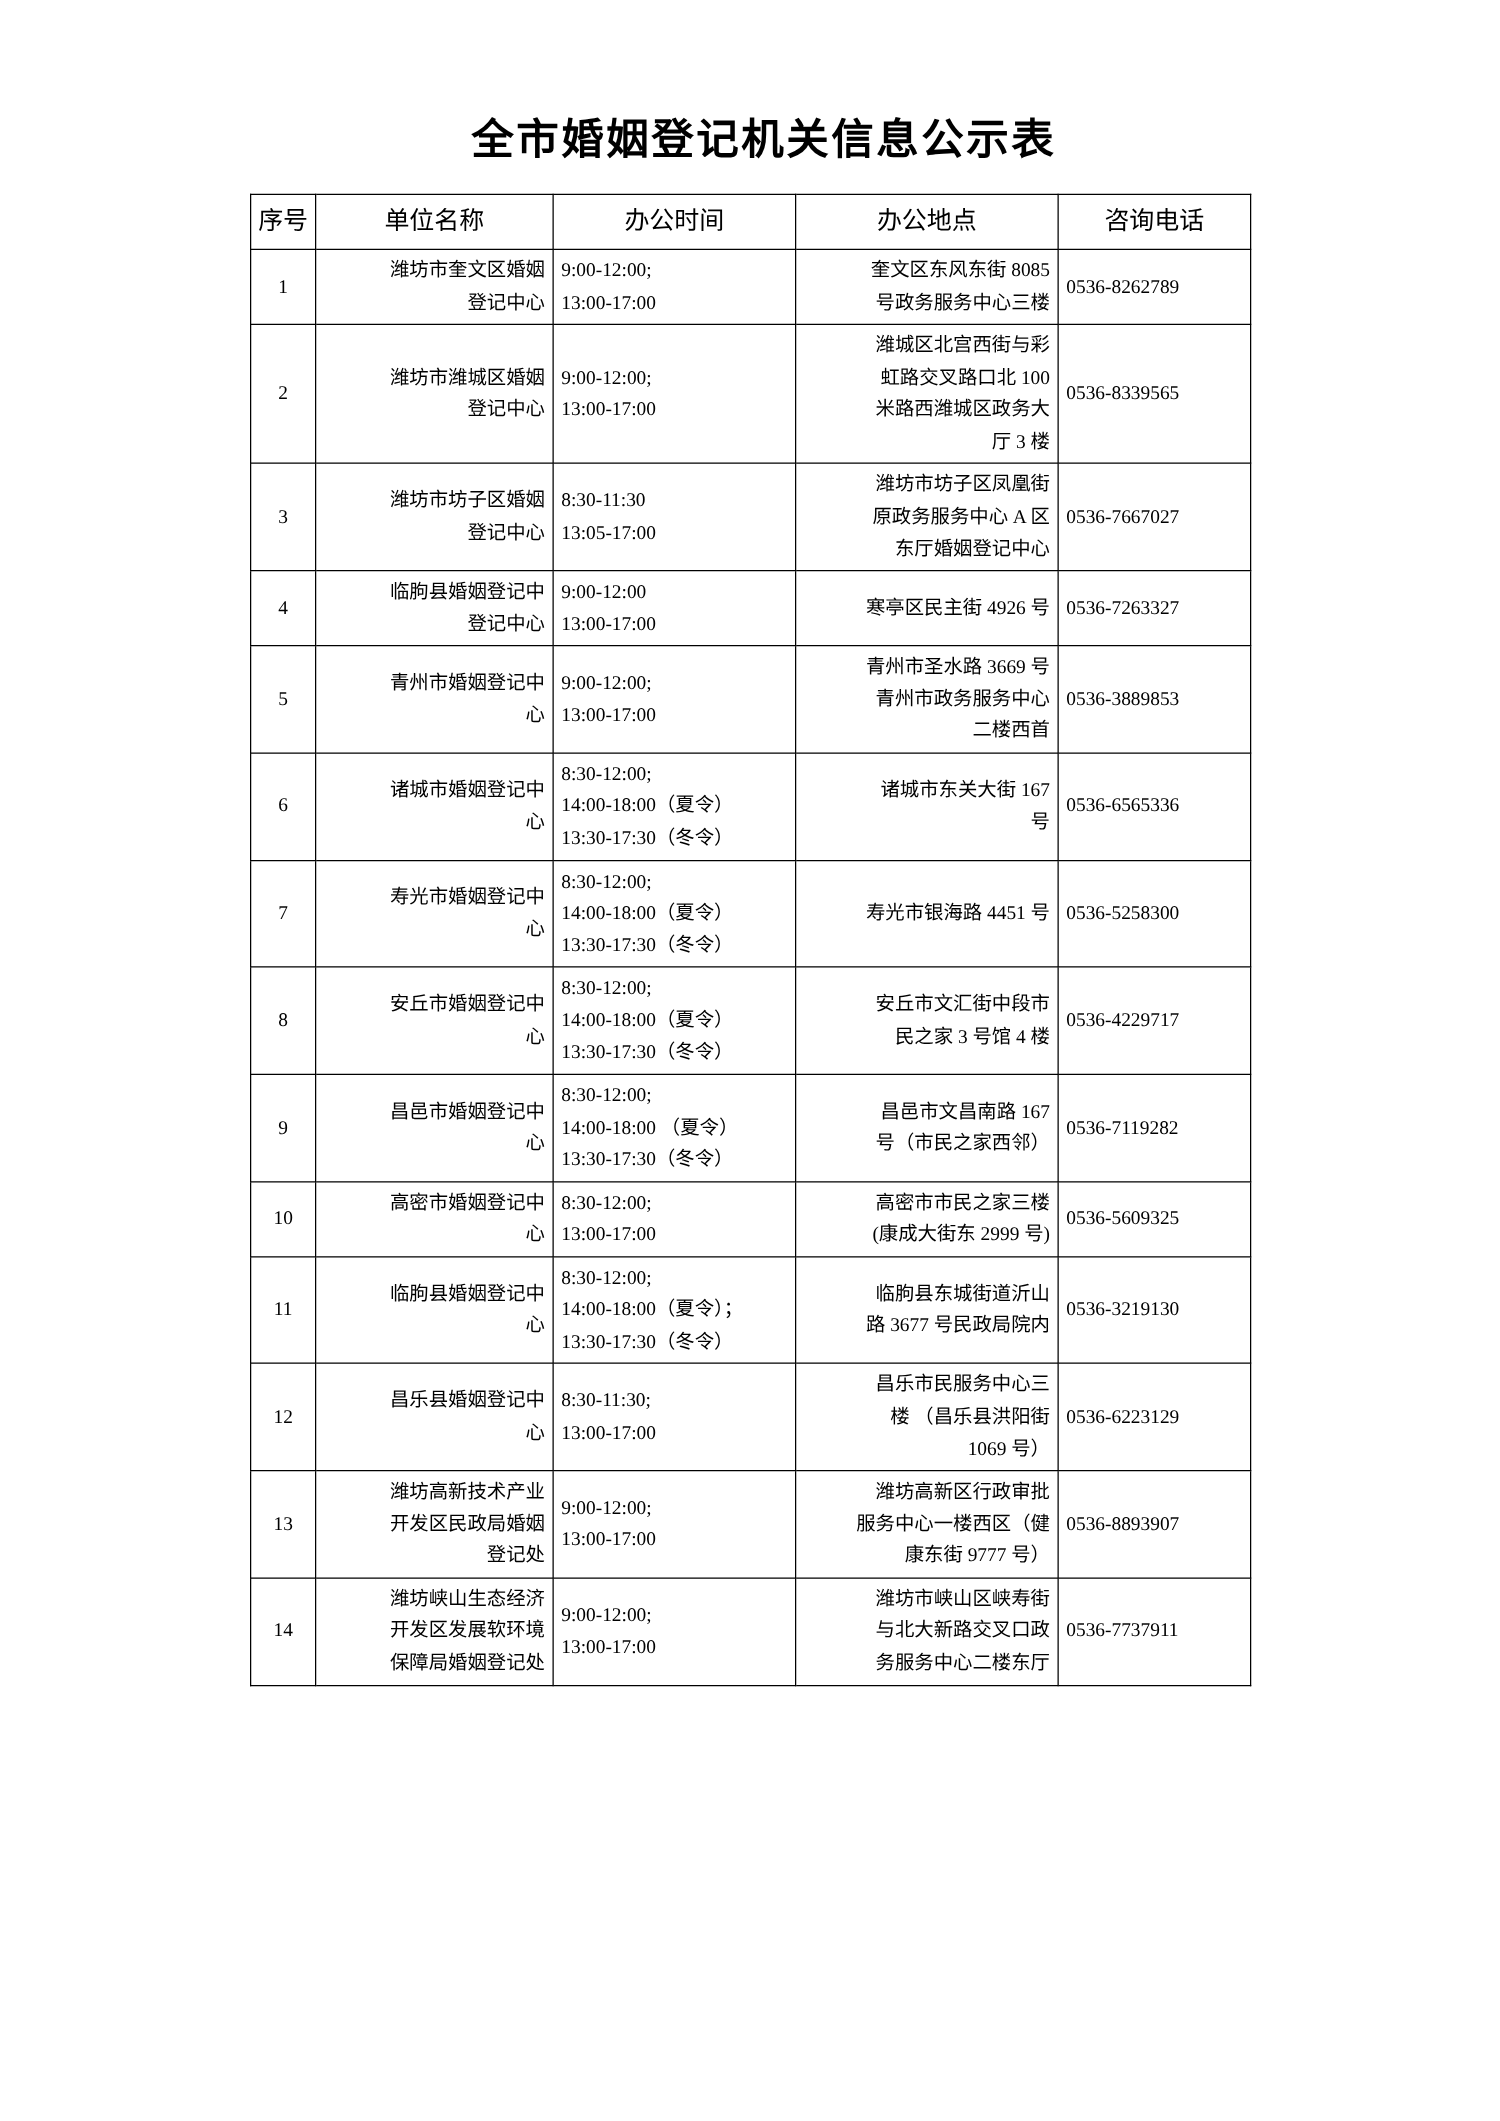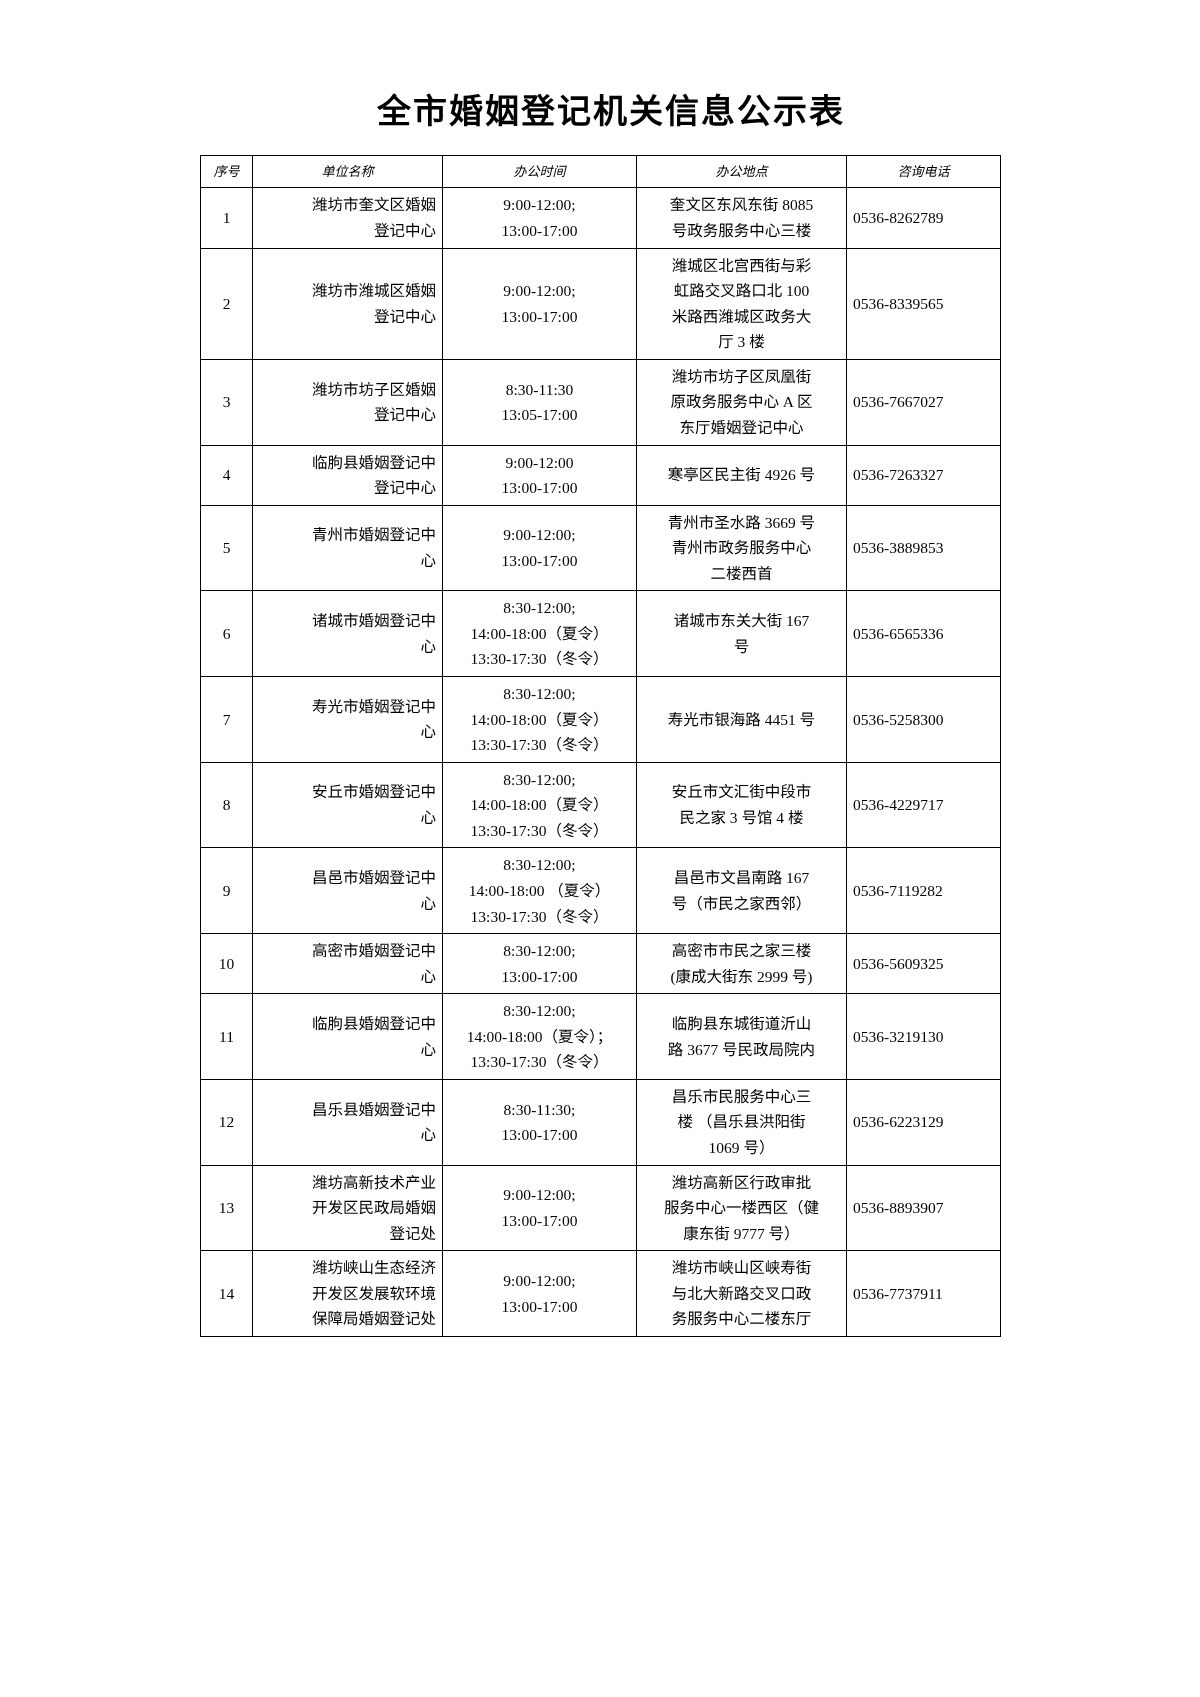--- a/index.html
+++ b/index.html
@@ -46,45 +46,44 @@
     border: 1px solid #000;
     vertical-align: middle;
     font-size: 15.5px;
     line-height: 1.65;
     padding: 4px 6px;
     box-sizing: border-box;
   }
   table.info-table thead th {
     text-align: center;
     font-weight: normal;
-    font-size: 13px;
+    font-size: 20px;
     padding: 5px 4px;
-    font-style: italic;
   }
   col.c-idx { width: 52px; }
   col.c-name { width: 190px; }
   col.c-time { width: 194px; }
   col.c-addr { width: 210px; }
   col.c-tel { width: 154px; }
 
   td.idx {
     text-align: center;
     font-size: 16px;
   }
   td.name {
     text-align: right;
     padding-left: 8px;
   }
   td.time {
-    text-align: center;
+    text-align: left;
     padding-left: 6px;
     font-size: 15px;
   }
   td.addr {
-    text-align: center;
+    text-align: right;
     padding-left: 8px;
   }
   td.tel {
     text-align: left;
     font-size: 15.5px;
     white-space: nowrap;
   }
   .line { display: block; }
   .cell-lines { display: block; }
 </style>

